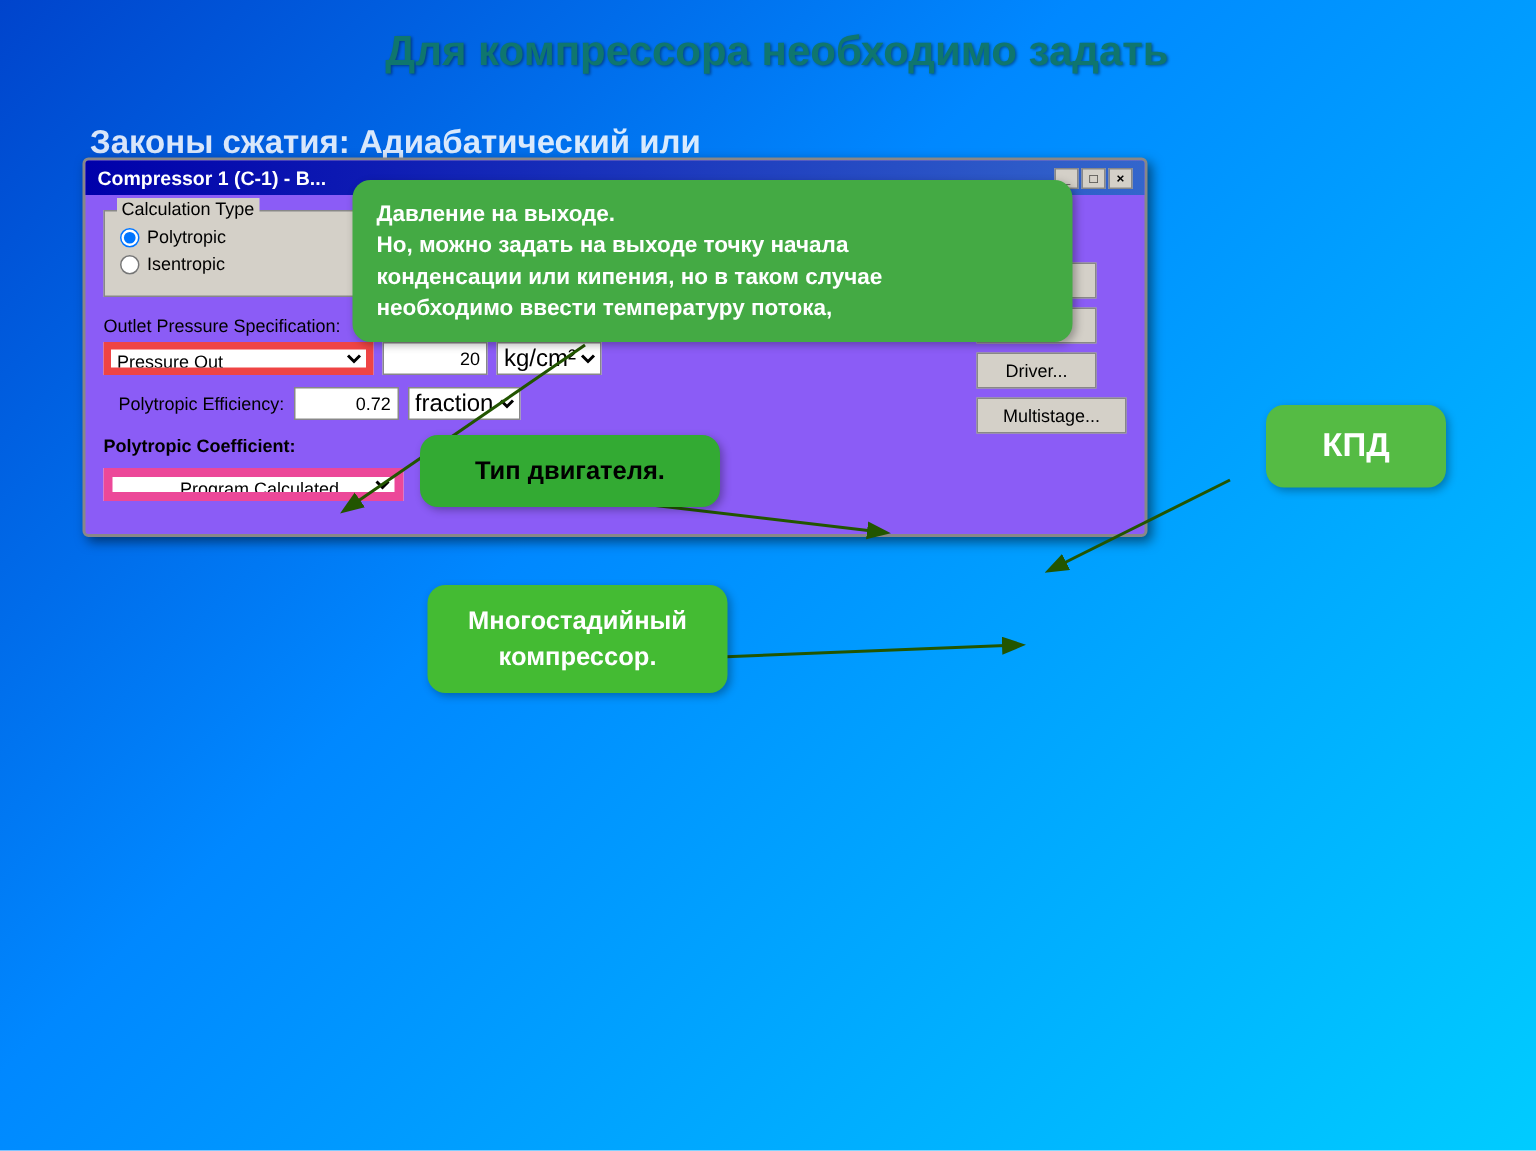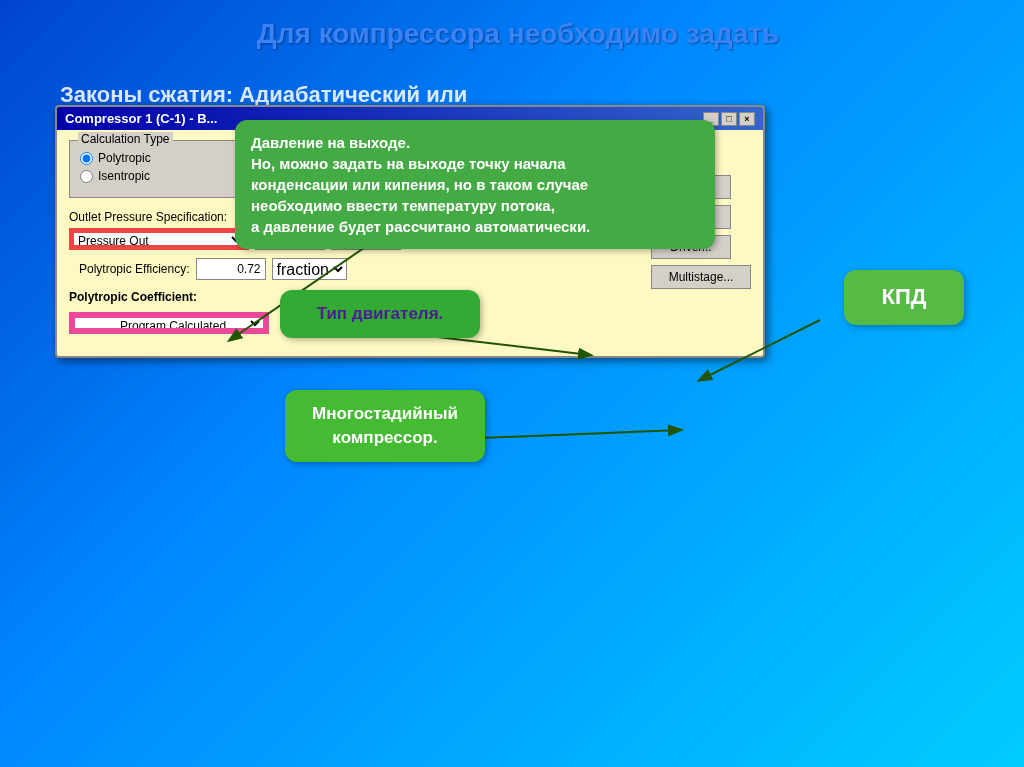--- a/index.html
+++ b/index.html
@@ -9,21 +9,21 @@
       height: 767px;
       background: linear-gradient(135deg, #0044cc 0%, #0088ff 40%, #00aaff 70%, #00ccff 100%);
       font-family: Arial, sans-serif;
       overflow: hidden;
       position: relative;
     }
 
     
     .page-title {
       text-align: center;
-      color: #3b82f6;
+      color: #0f766e;
       font-size: 28px;
       font-weight: bold;
       padding-top: 18px;
       padding-bottom: 12px;
       text-shadow: 1px 1px 2px rgba(0,0,0,0.4);
       padding-left: 12px;
     }
 
     
     .slide-bg-text {
@@ -38,21 +38,21 @@
       pointer-events: none;
       z-index: 1;
     }
 
     
     .dialog {
       position: absolute;
       top: 105px;
       left: 55px;
       width: 710px;
-      background: #fef9c3;
+      background: #8b5cf6;
       border: 2px solid #888;
       border-radius: 4px;
       z-index: 5;
       box-shadow: 3px 3px 8px rgba(0,0,0,0.5);
     }
 
     .dialog-titlebar {
       background: linear-gradient(to right, #0000aa, #3366cc);
       color: white;
       font-weight: bold;
@@ -240,21 +240,21 @@
       background: #44aa44;
       color: white;
       top: 120px;
       left: 235px;
       width: 480px;
       font-size: 15px;
     }
 
     .tooltip-2 {
       background: #33aa33;
-      color: #4c1d95;
+      color: #000000;
       top: 290px;
       left: 280px;
       width: 200px;
       font-size: 17px;
       text-align: center;
     }
 
     .tooltip-3 {
       background: #55bb44;
       color: white;
@@ -314,21 +314,20 @@
       <path d="M0,0 L0,6 L8,3 z" fill="#225500"></path>
     </marker>
   </defs>
 </svg>
 
 <div class="tooltip-bubble tooltip-1">
   <span>Давление на выходе.</span><br>
   <span>Но, можно задать на выходе точку начала</span><br>
   <span>конденсации или кипения, но в таком случае</span><br>
   <span>необходимо ввести температуру потока,</span><br>
-  <span>а давление будет рассчитано автоматически.</span>
 </div>
 
 <div class="tooltip-bubble tooltip-2">
   <span>Тип двигателя.</span>
 </div>
 
 <div class="tooltip-bubble tooltip-3">
   <span>КПД</span>
 </div>
 

